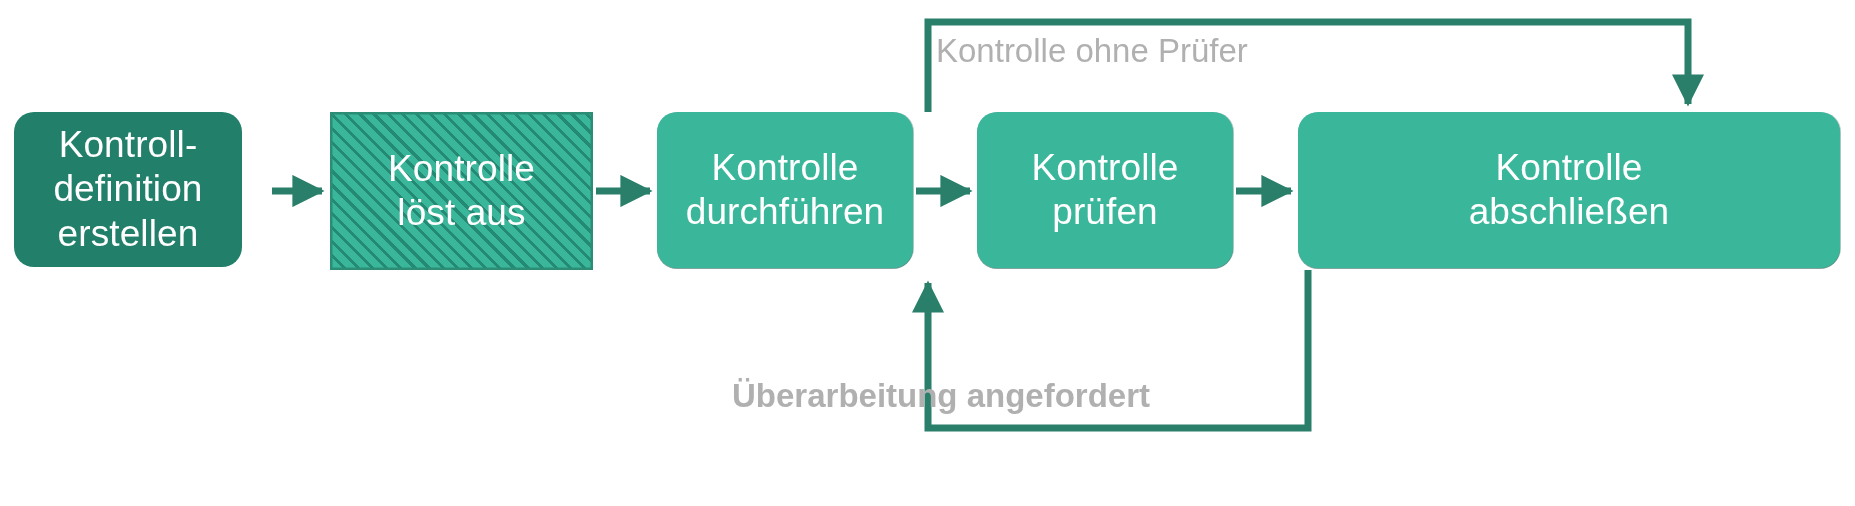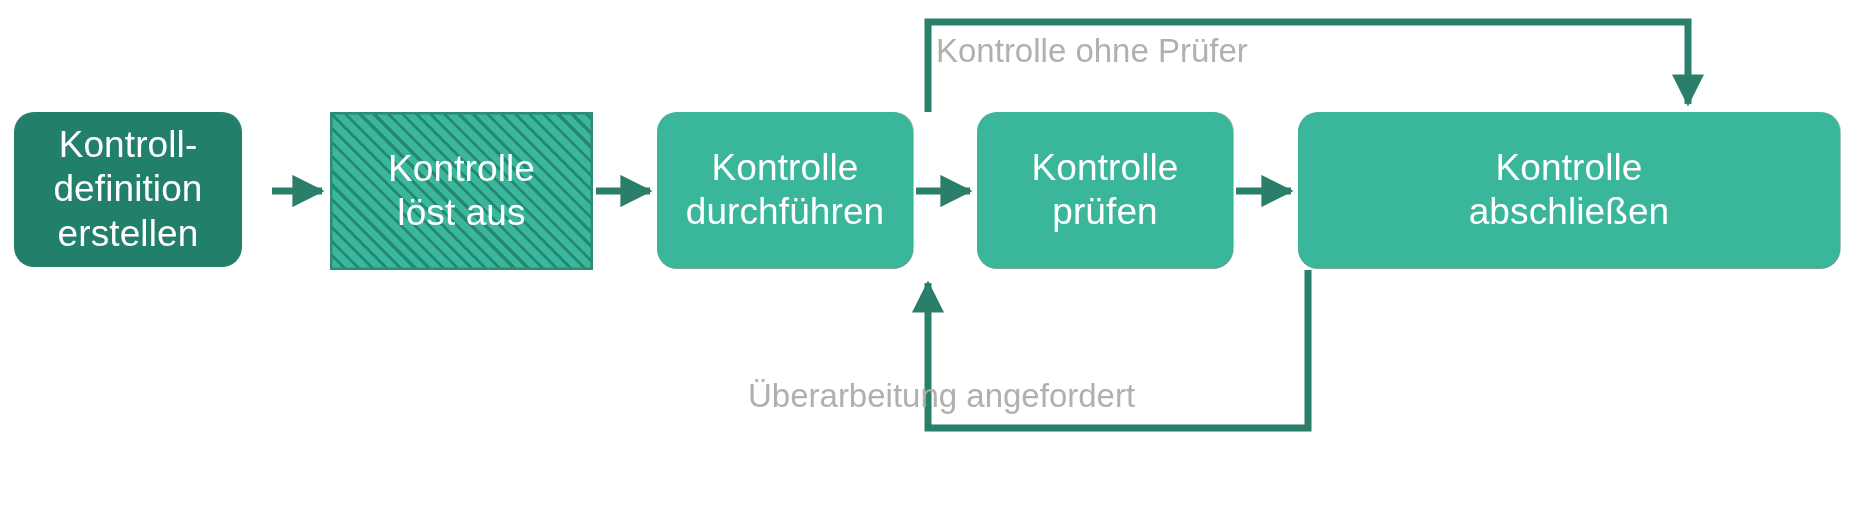--- a/index.html
+++ b/index.html
@@ -117,15 +117,15 @@
 prüfen</span>
   </div>
 
   <div class="node node-process" style="left:1298px; top:112px; width:542px; height:156px;">
     <span class="label">Kontrolle
 abschließen</span>
   </div>
 
   <div class="edge-label" style="left:936px; top:34px;">Kontrolle ohne Prüfer</div>
 
-  <div class="edge-label" style="left:748px; top:379px;">Überarbeitung angefordert</div>
+  <div class="edge-label" style="left:732px; top:379px;font-weight:bold;">Überarbeitung angefordert</div>
 
 </div>
 
 </body></html>

